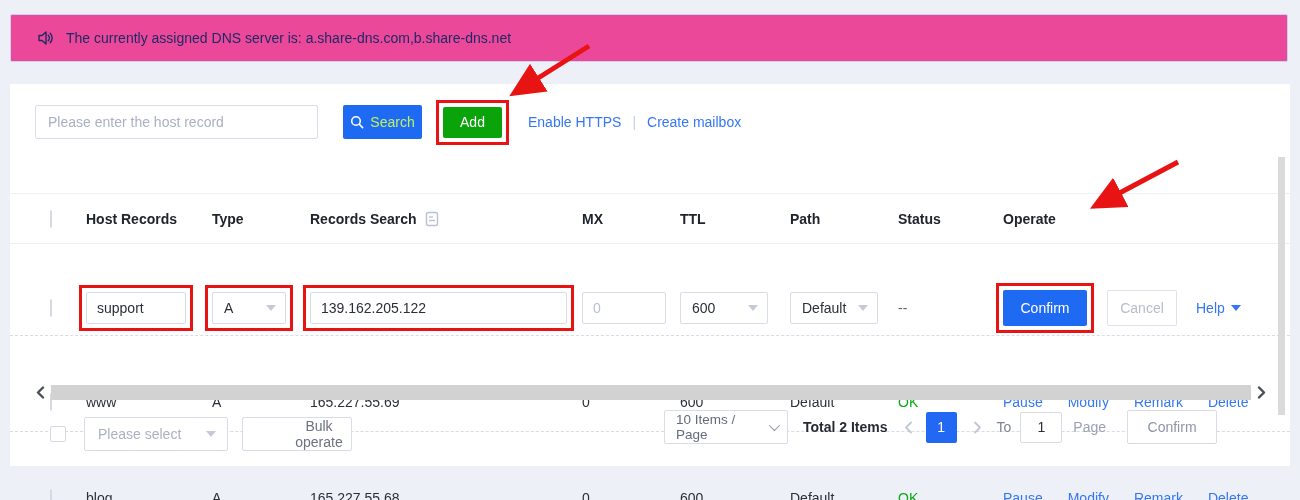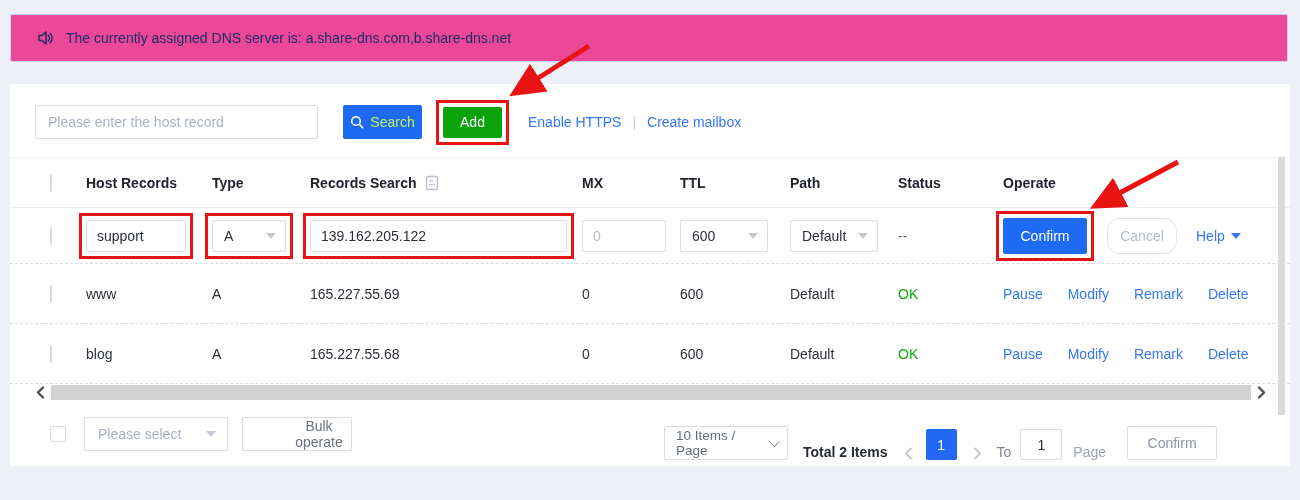--- a/index.html
+++ b/index.html
@@ -43,21 +43,21 @@
     font-size:14px; cursor:pointer; font-family:"Liberation Sans", sans-serif;
   }
   .toolbar-link { color:#3476f5; text-decoration:none; cursor:pointer; }
   .link-https { margin-left:19px; }
   .link-divider { color:#c5cde8; margin:0 11px; }
   
   .table { position:absolute; left:0; top:73px; width:1280px; }
   .grid {
     display:grid;
     grid-template-columns:36px 126px 98px 272px 98px 110px 108px 105px 1fr;
-    align-items:center; padding-left:40px;
+    align-items:center; padding-left:40px;margin-top:36px;
   }
   .thead {
     height:51px; font-weight:bold; color:#20242c;
     border-top:1px solid #eef0f5; border-bottom:1px solid #eceef4;
   }
   .th-flex { display:flex; align-items:center; gap:8px; }
   .edit-row { height:56px; border-bottom:1px dashed #d8dbe4; }
   .data-row { height:60px; border-bottom:1px dashed #d8dbe4; }
   .checkbox { width:16px; height:16px; border:1px solid #d6d9e2; border-radius:2px; background:#fff; cursor:pointer; }
   .cell-ctrl { position:relative; }
@@ -82,21 +82,21 @@
   .caret-down { width:0; height:0; border-left:5px solid transparent; border-right:5px solid transparent; border-top:6px solid #c6cad6; }
   .status-dash { color:#5f6675; }
   .status-ok { color:#0ca716; }
   .operate-cell { display:flex; align-items:center; }
   .btn-confirm {
     width:84px; height:36px; background:#1f6af2; color:#fff; border:none; border-radius:2px;
     font-size:14px; cursor:pointer; font-family:"Liberation Sans", sans-serif;
   }
   .btn-cancel {
     margin-left:13px; width:70px; height:36px; background:#fff; border:1px solid #dfe2ea;
-    border-radius:13px; color:#b6bccb; font-size:14px; cursor:pointer; font-family:"Liberation Sans", sans-serif;
+    border-radius:2px; color:#b6bccb; font-size:14px; cursor:pointer; font-family:"Liberation Sans", sans-serif;
   }
   .help-link { margin-left:19px; color:#3476f5; display:flex; align-items:center; gap:6px; cursor:pointer; }
   .caret-help { width:0; height:0; border-left:5px solid transparent; border-right:5px solid transparent; border-top:6px solid #3476f5; }
   .row-actions { display:flex; align-items:center; gap:25px; }
   .row-actions a { color:#3476f5; text-decoration:none; cursor:pointer; }
   
   .h-scrollbar { position:absolute; left:26px; top:300px; width:1230px; height:17px; display:flex; align-items:center; }
   .h-thumb { flex:1; height:15px; background:#d2d2d2; margin:0 6px; }
   .sb-chev { display:flex; align-items:center; cursor:pointer; }
   .v-scrollbar { position:absolute; right:5px; top:73px; width:7px; height:258px; background:#dadada; }
@@ -104,21 +104,21 @@
   .footer-left { position:absolute; left:40px; top:333px; display:flex; align-items:center; }
   .ft-select {
     margin-left:18px; width:144px; height:34px; border:1px solid #d9dce6; border-radius:2px;
     display:flex; align-items:center; justify-content:space-between; padding:0 11px 0 13px;
     color:#abb1c2; cursor:pointer; background:#fff;
   }
   .btn-bulk {
     margin-left:14px; width:110px; height:34px; background:#fff; border:1px solid #d9dce6;
     border-radius:2px; color:#6b7280; font-size:14px; cursor:pointer; font-family:"Liberation Sans", sans-serif;padding-left:44px;
   }
-  .footer-right { position:absolute; left:654px; top:342px; display:flex; align-items:flex-end; }
+  .footer-right { position:absolute; left:654px; top:326px; display:flex; align-items:center; }
   .ft-pagesize {
     width:124px; height:34px; border:1px solid #d9dce6; border-radius:2px; background:#fff;
     display:flex; align-items:center; justify-content:space-between; padding:0 10px 0 11px;
     color:#646b7d; cursor:pointer; font-size:13.5px;
   }
   .chev-sm { width:8px; height:8px; border-right:1.6px solid #8c93a6; border-bottom:1.6px solid #8c93a6; transform:rotate(45deg) translateY(-2px); }
   .ft-total { margin-left:15px; color:#262b33; font-weight:bold; }
   .pg-chev { margin-left:16px; display:flex; align-items:center; cursor:pointer; }
   .pg-current {
     margin-left:13px; width:31px; height:31px; background:#2268f2; color:#fff; border-radius:2px;

